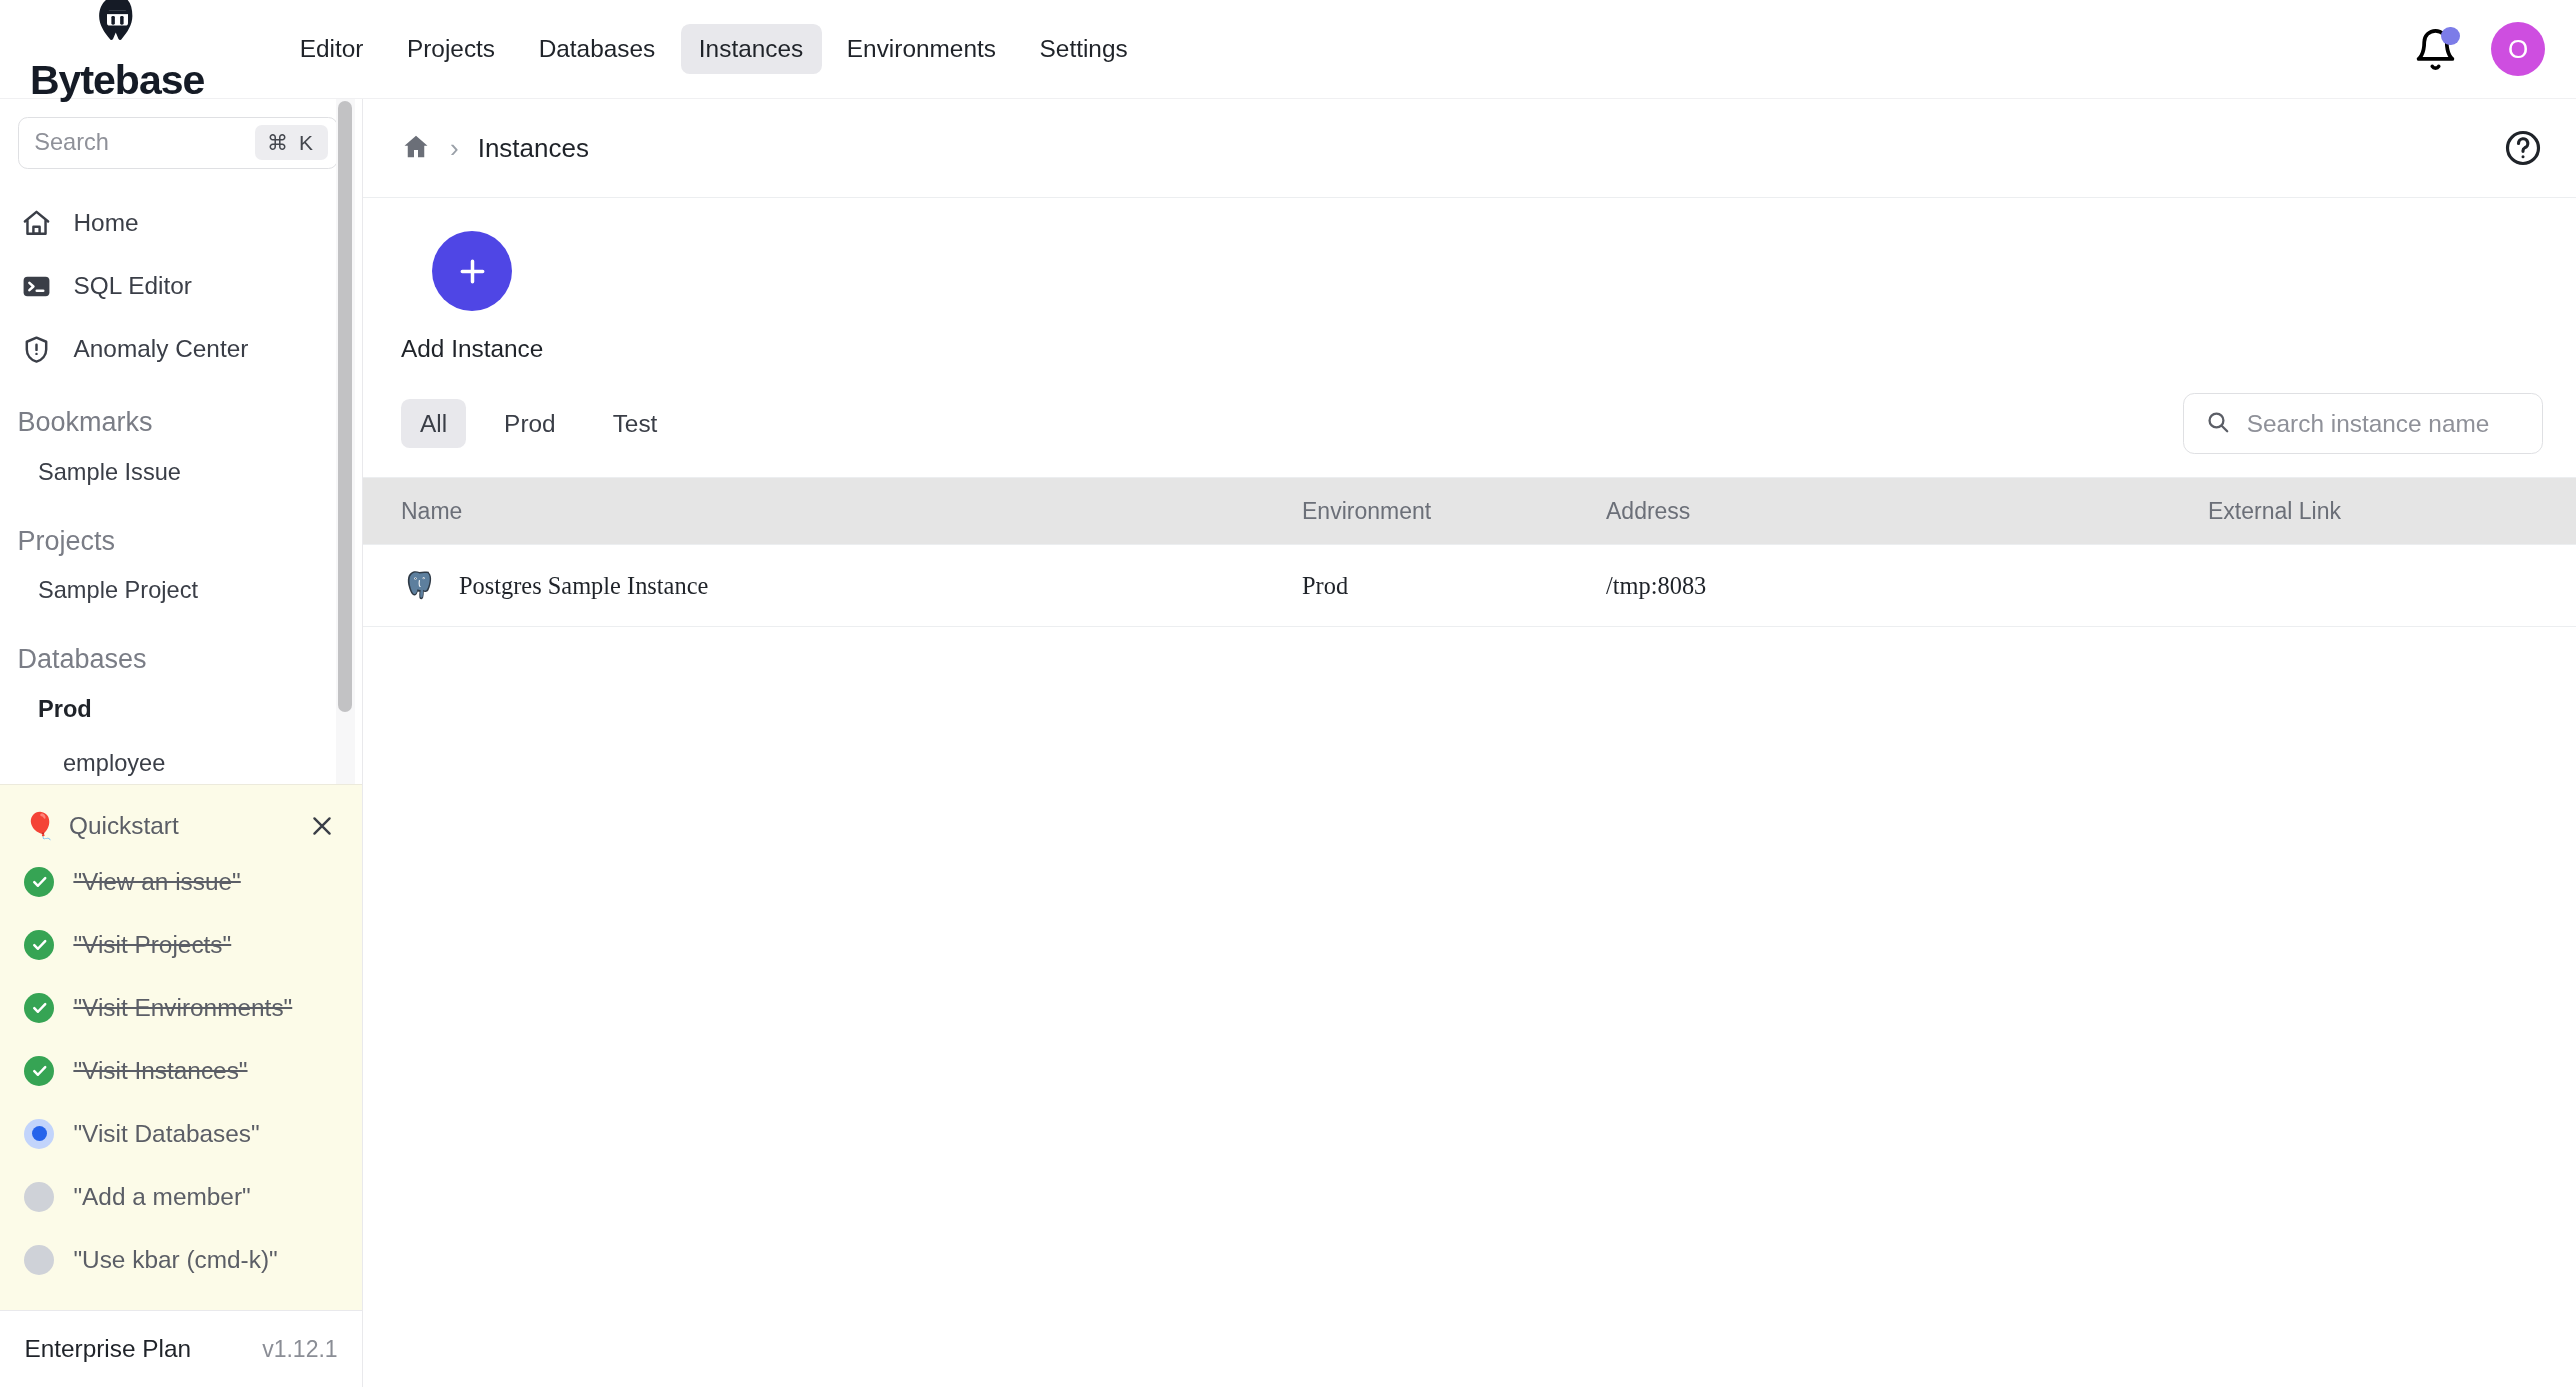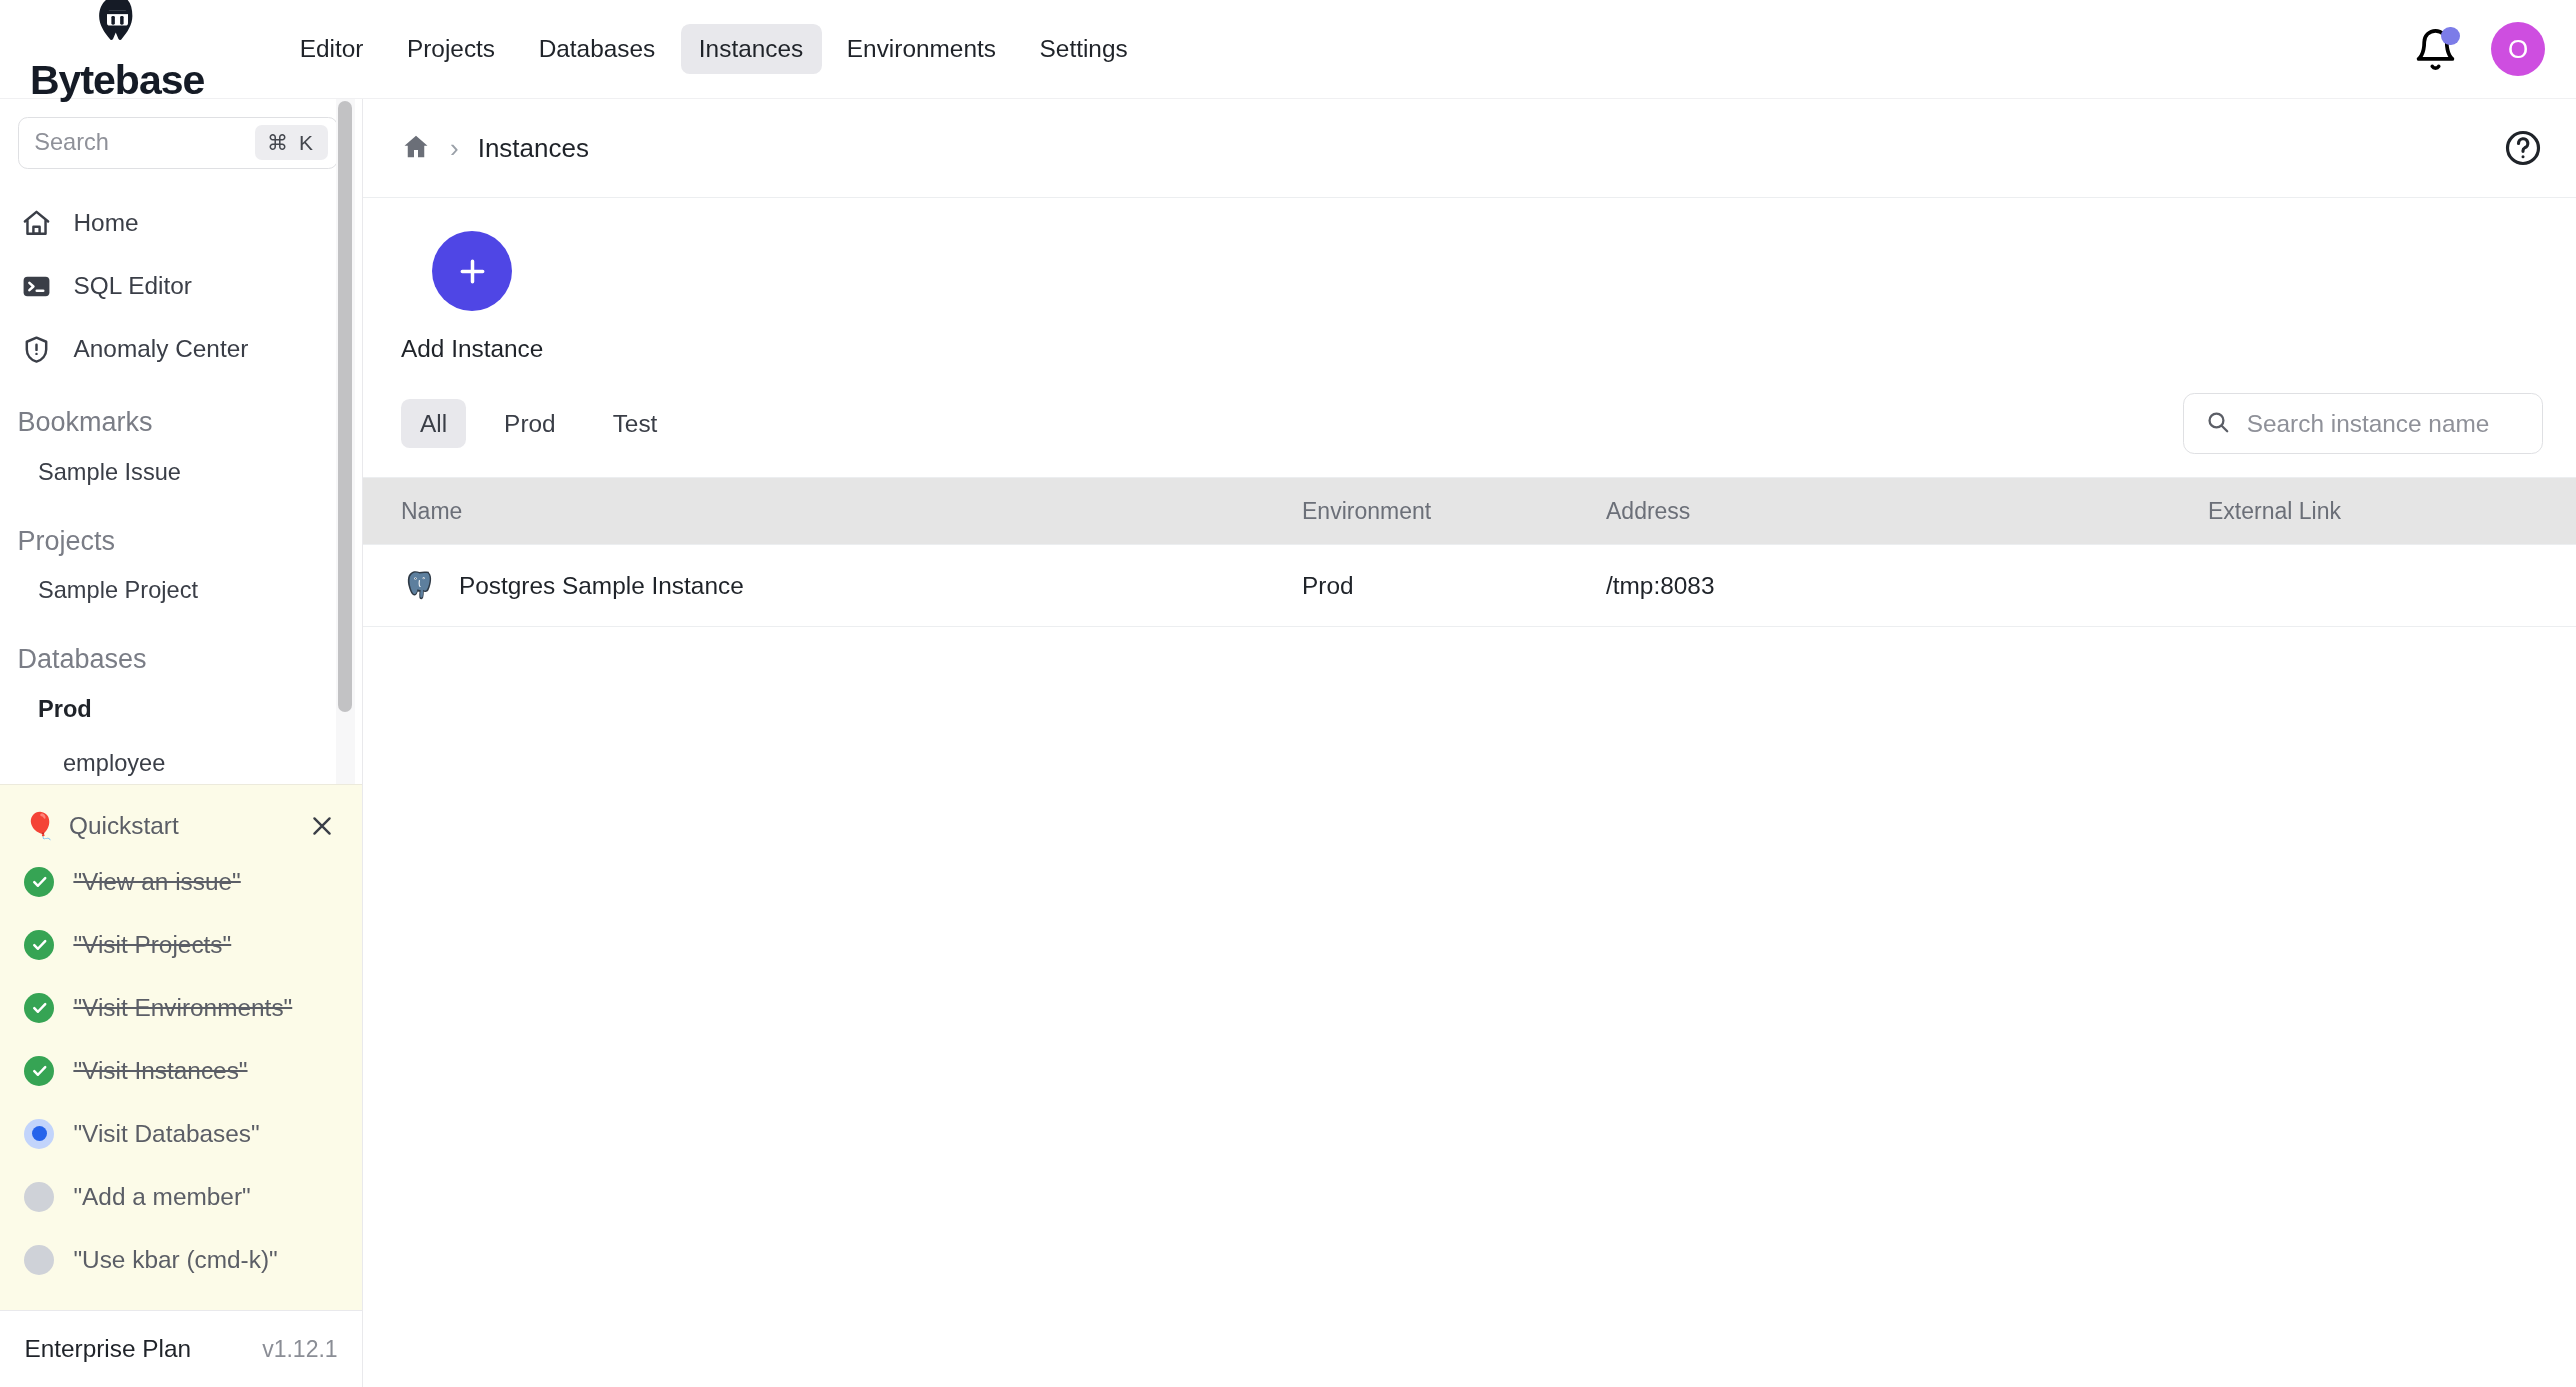--- a/index.html
+++ b/index.html
@@ -198,21 +198,21 @@
   .tbl { width: 100%; }
   .tbl-head {
     display: flex; align-items: center;
     height: 68px; background: #e5e5e5;
     border-top: 1.7px solid #eceef0; border-bottom: 1.7px solid #eceef0;
     padding-left: 38px;
   }
   .tbl-head .th { font-size: 23px; color: #6b6f78; }
   .tbl-row {
     display: flex; align-items: center; height: 82px;
-    border-bottom: 1.7px solid #eceef0; padding-left: 38px; cursor: pointer;
+    border-bottom: 1.7px solid #eceef0; padding-left: 38px; cursor: pointer; font-family: Liberation Serif, serif;
   }
   .tbl-row .td { font-size: 24.4px; color: #1f2329; }
   .c-name { width: 901px; flex: 0 0 901px; display: flex; align-items: center; gap: 21px; }
   .c-env  { width: 304px; flex: 0 0 304px; }
   .c-addr { width: 602px; flex: 0 0 602px; }
   .c-link { flex: 1 1 auto; }
   .pg-logo { width: 37px; height: 37px; flex: 0 0 37px; }
 </style>
 </head>
 <body>

